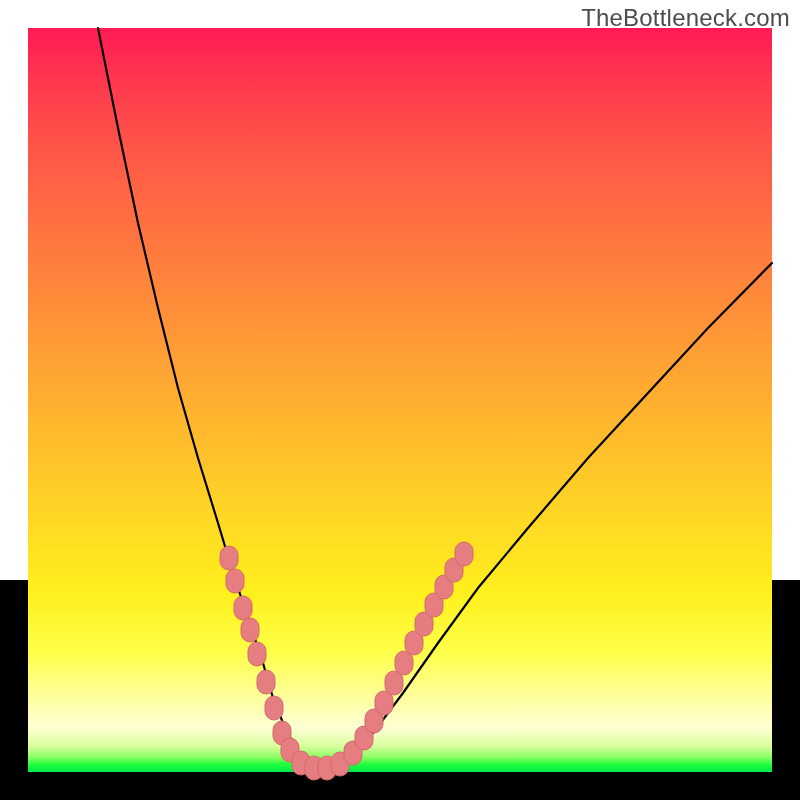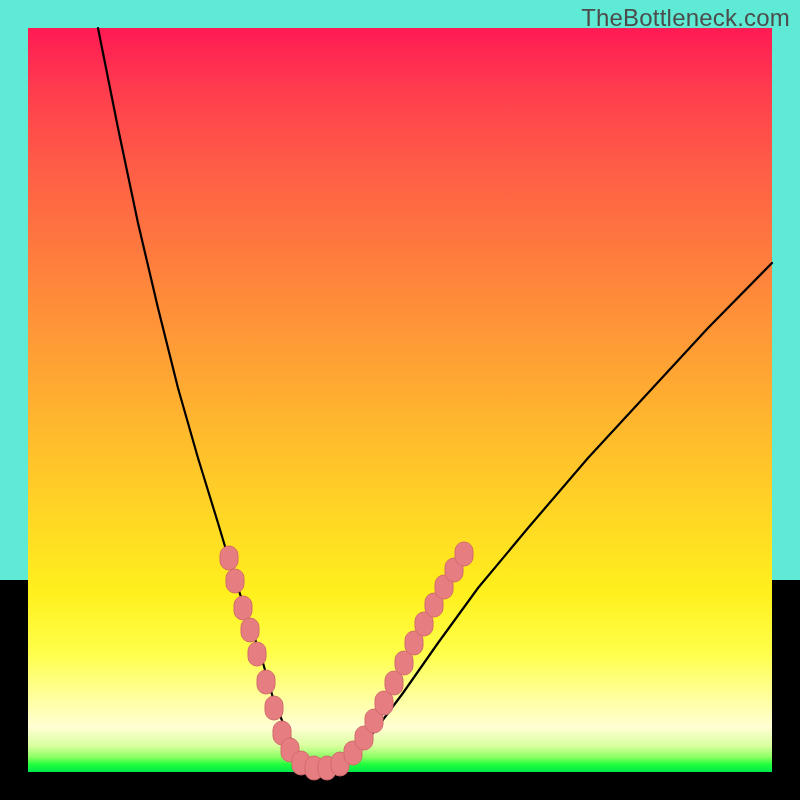--- a/index.html
+++ b/index.html
@@ -10,21 +10,21 @@
     background: #000000;
     overflow: hidden;
     font-family: Arial, Helvetica, sans-serif;
   }
   .frame {
     position: absolute;
     left: 0;
     top: 0;
     width: 800px;
     height: 580px;
-    background: #5eead4;
+    background: #ffffff;
   }
   .plot {
     position: absolute;
     left: 28px;
     top: 28px;
     width: 744px;
     height: 744px;
     
     background: linear-gradient(to bottom,
       #ff1a54 0%,

